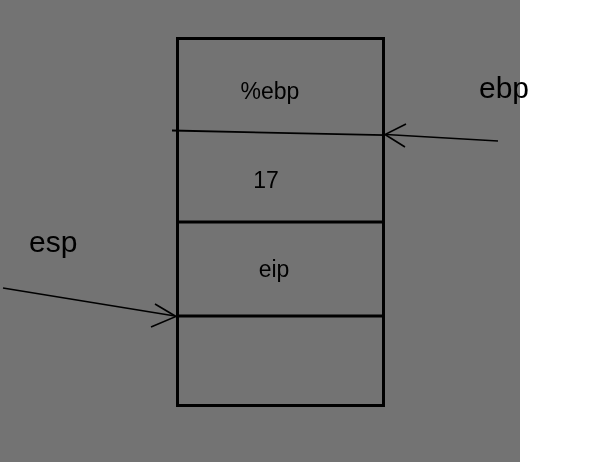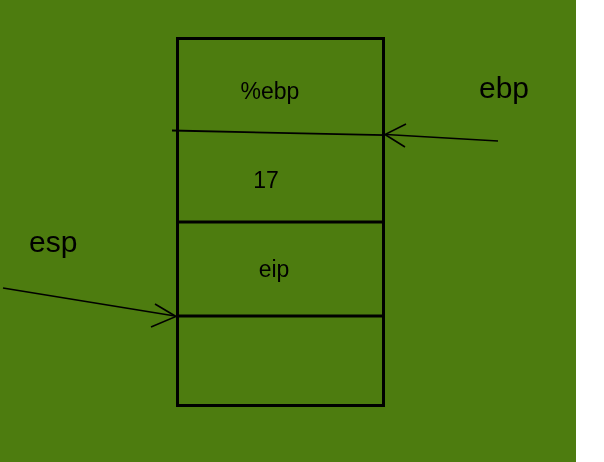--- a/index.html
+++ b/index.html
@@ -6,23 +6,23 @@
     margin: 0;
     padding: 0;
     width: 604px;
     height: 462px;
     background: #ffffff;
     overflow: hidden;
     font-family: "Liberation Sans", sans-serif;
   }
   .canvas {
     position: relative;
-    width: 576px;
+    width: 520px;
     height: 462px;
-    background: #4d7c0f;
+    background: #737373;
   }
   svg { display: block; }
   .cell-label {
     font-family: "Liberation Sans", sans-serif;
     font-size: 23px;
     fill: #000000;
   }
   .pointer-label {
     font-family: "Liberation Sans", sans-serif;
     font-size: 30px;

